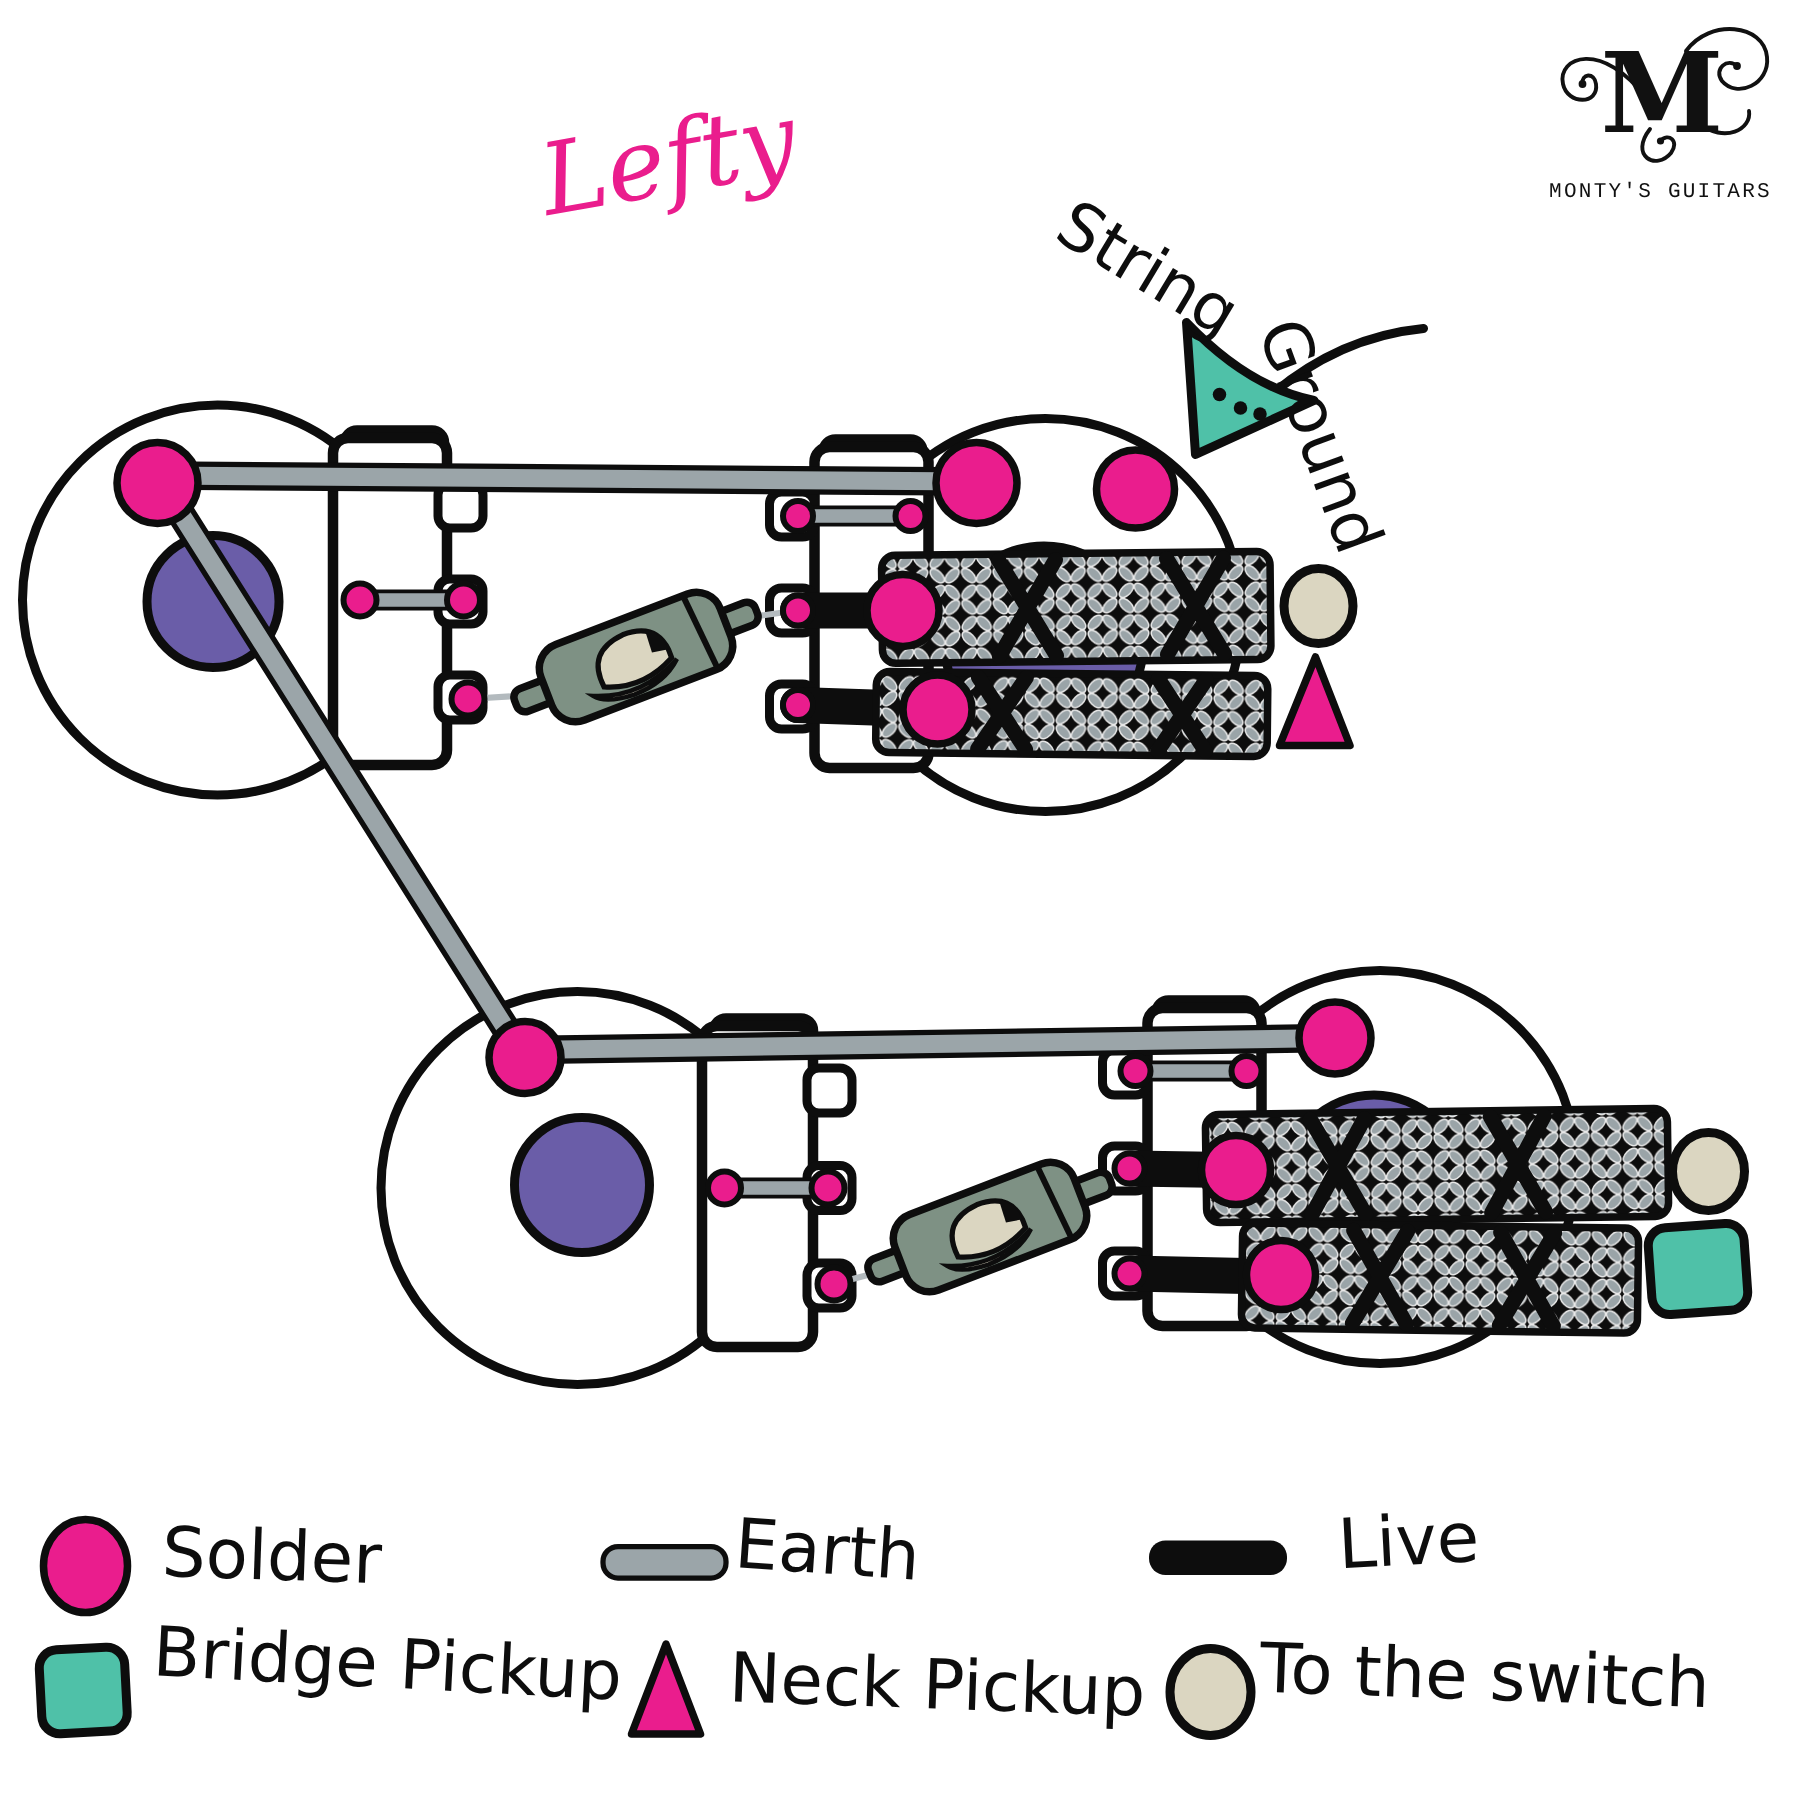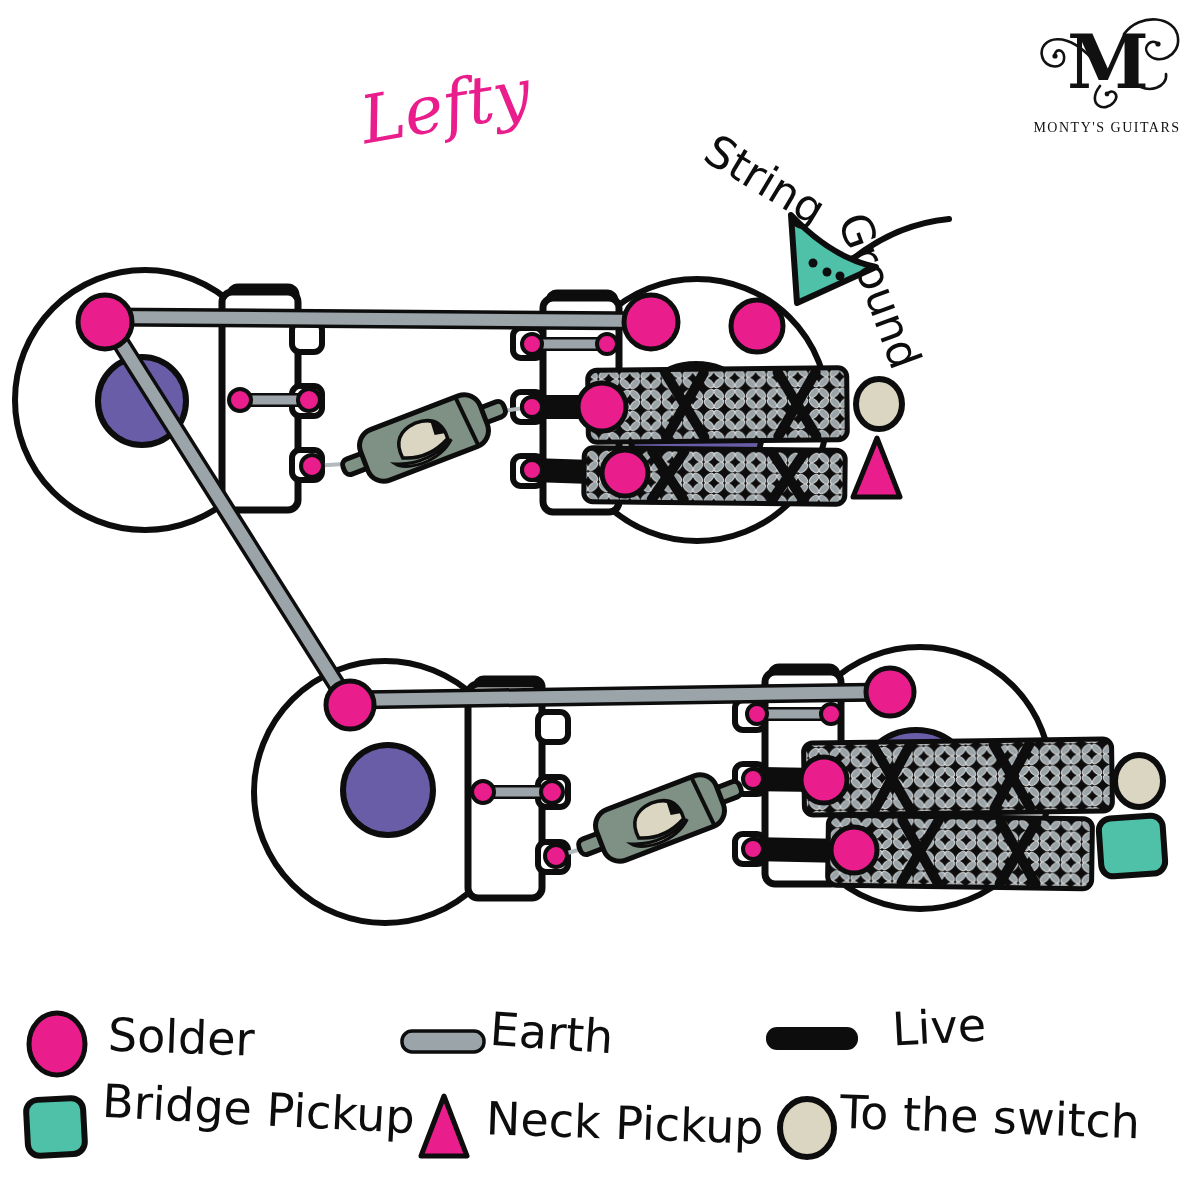--- a/index.html
+++ b/index.html
@@ -32,21 +32,21 @@
   
   .ov{position:absolute;white-space:nowrap;}
   .title-script{left:360px;top:68px;font-family:"DejaVu Serif",serif;font-style:italic;
       font-size:66px;color:var(--pink);transform:rotate(-10deg);}
   .title-main{left:496px;top:8px;font-family:"DejaVu Serif",serif;font-weight:bold;
       font-size:108px;letter-spacing:5px;color:#0c0c0c;}
   .hand{font-family:"DejaVu Sans",sans-serif;color:#0d0d0d;}
   .string-word{left:722px;top:124px;font-size:44px;transform:rotate(31deg);transform-origin:left top;}
   .ground-word{left:876px;top:206px;font-size:44px;transform:rotate(70deg);transform-origin:left top;}
   .logo-name{position:absolute;left:1022px;top:120px;width:170px;text-align:center;
-      font-family:Liberation Serif, serif;font-size:14px;letter-spacing:1.5px;color:#111;}
+      font-family:Liberation Mono, monospace;font-size:14px;letter-spacing:1.5px;color:#111;}
   .logo-m-wrap{position:absolute;left:1028px;top:8px;width:160px;height:112px;}
   .lg{font-size:46px;}
   .lbl-solder{left:108px;top:1010px;transform:rotate(2deg);}
   .lbl-earth{left:490px;top:1006px;transform:rotate(4deg);}
   .lbl-live{left:892px;top:1000px;transform:rotate(-3deg);}
   .lbl-bridge{left:102px;top:1082px;transform:rotate(3deg);}
   .lbl-neck{left:486px;top:1096px;transform:rotate(2deg);}
   .lbl-switch{left:840px;top:1090px;transform:rotate(2deg);}
 </style>
 </head>

